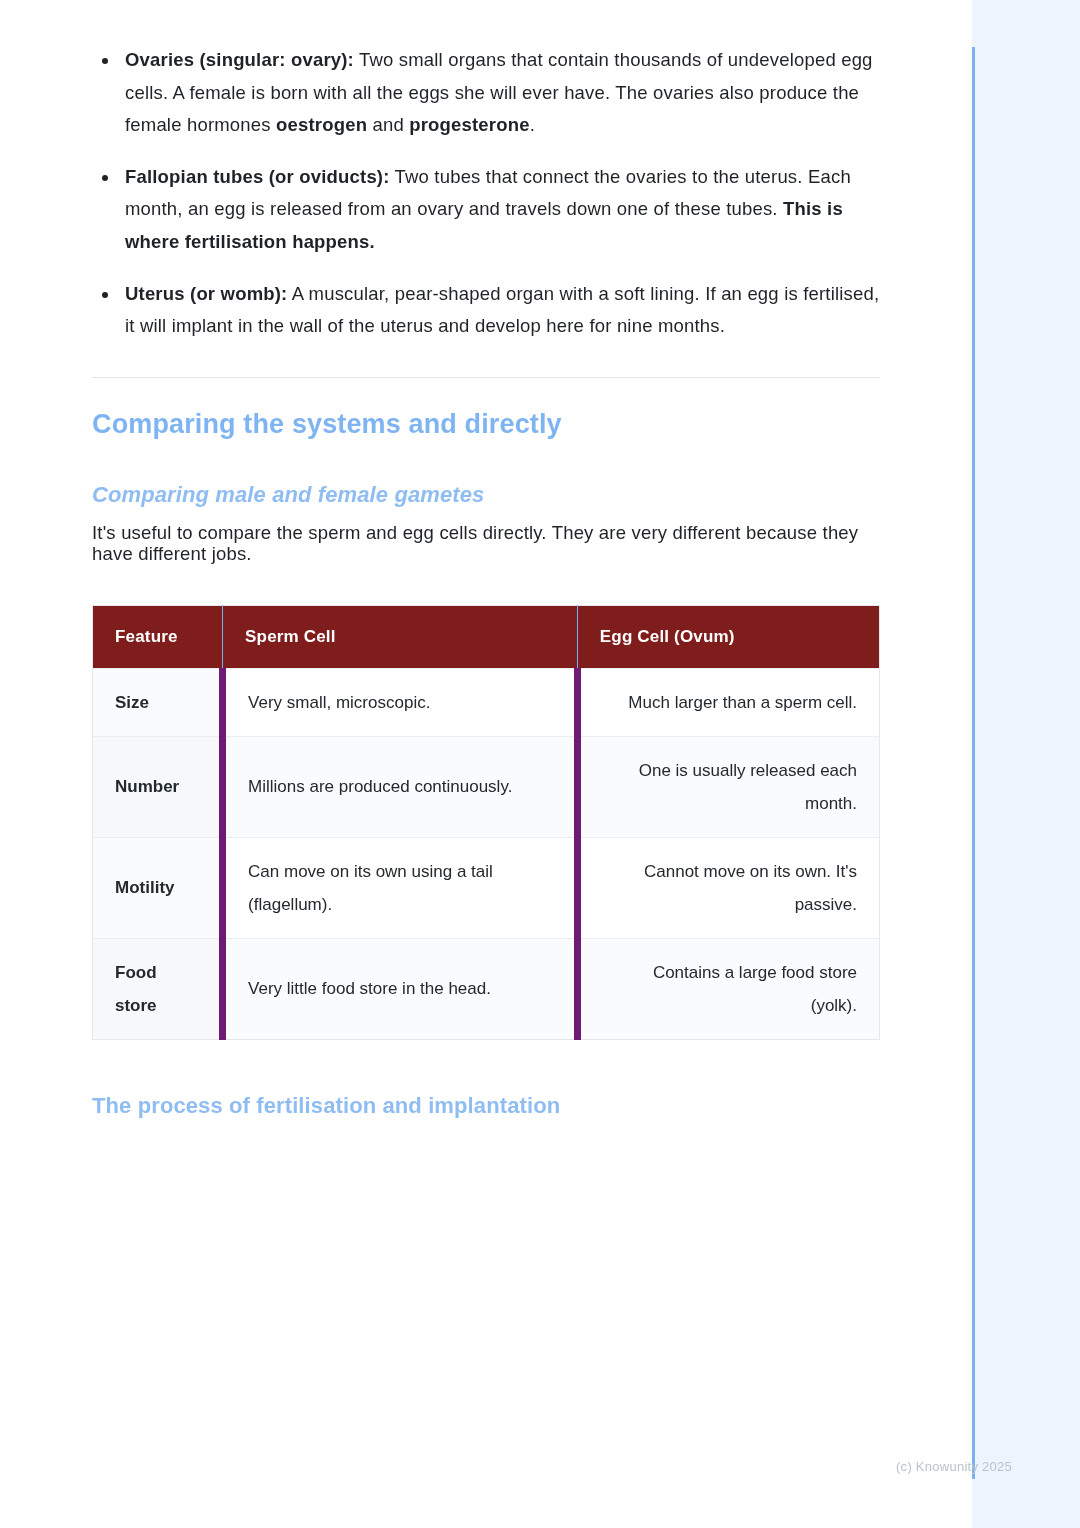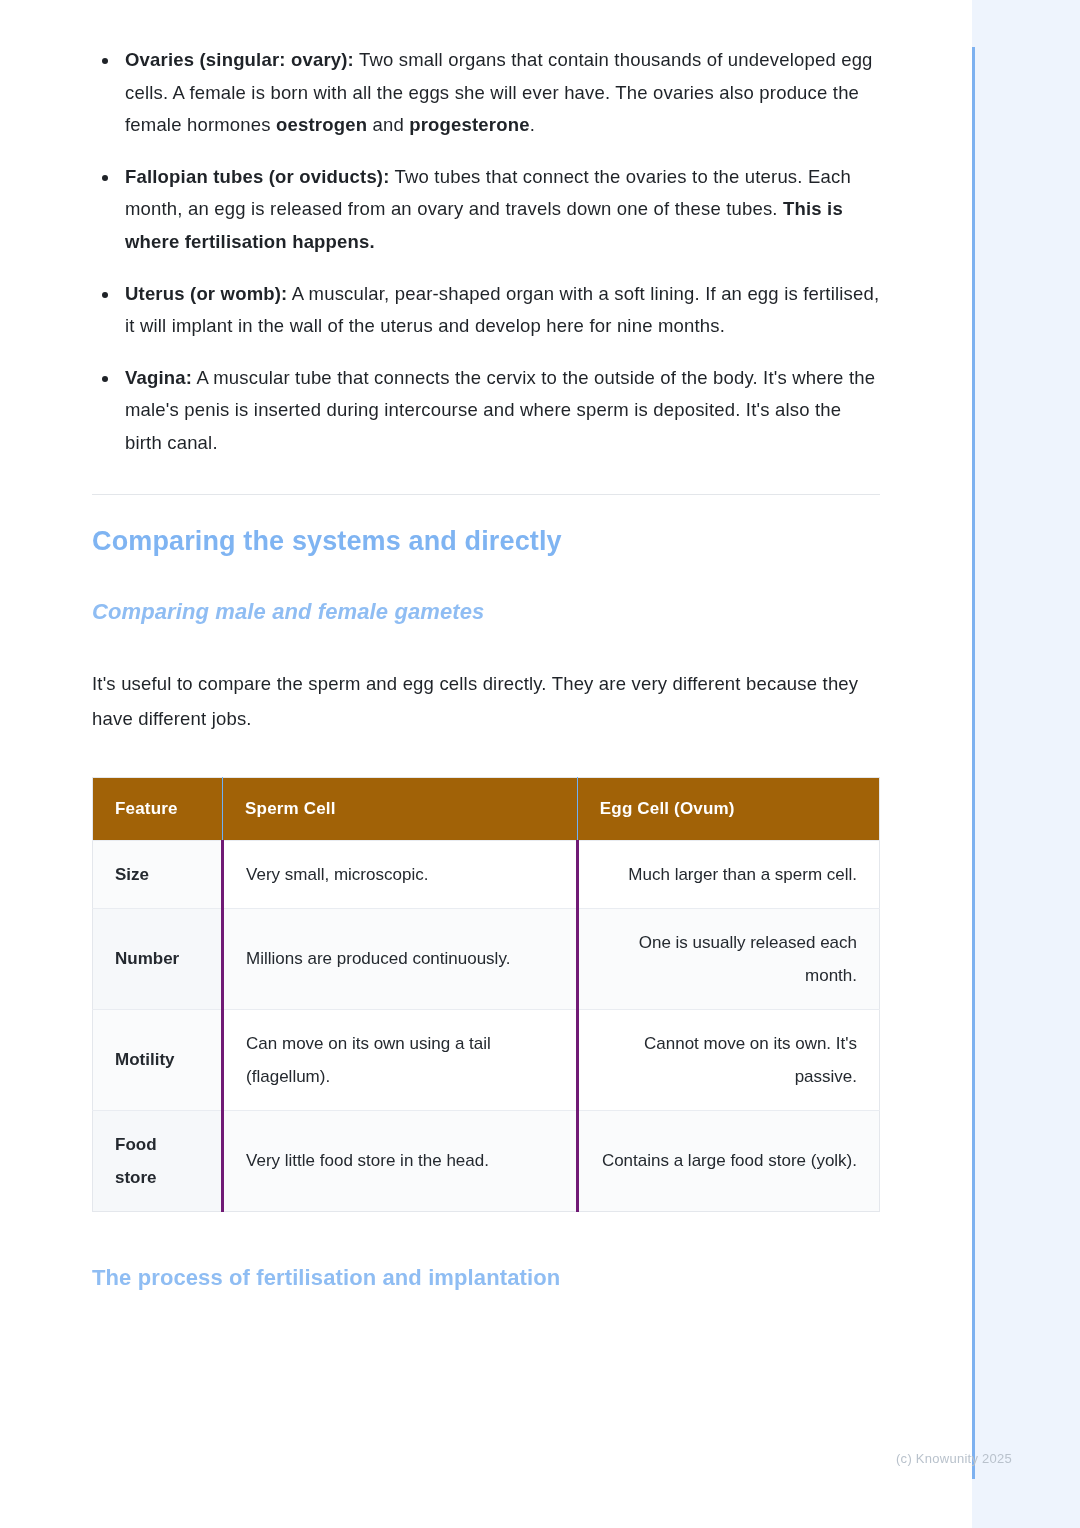--- a/index.html
+++ b/index.html
@@ -87,53 +87,53 @@
   h3.sub-title {
     font-size: 22px;
     font-weight: bold;
     color: #8fbdf3;
     margin: 42px 0 0 0;
     letter-spacing: 0.005em;
     font-style: italic;
   }
   p.body-text {
     font-size: 18.5px;
-    line-height: 35px;
-    margin: 41px 0 0 0;
+    line-height: 21px;
+    margin: 14px 0 0 0;
     color: #1f2328;
     letter-spacing: 0.01em;
   }
 
   
   table.compare {
     width: 100%;
     margin-top: 41px;
     border-collapse: collapse;
     border: 1px solid #e4e7ec;
     table-layout: fixed;
   }
   table.compare th {
-    background: #a16207;
+    background: #7f1d1d;
     color: #ffffff;
     font-size: 17px;
     font-weight: bold;
     text-align: left;
     padding: 21px 22px;
     border-right: 1px solid #6fb0f6;
     letter-spacing: 0.01em;
     margin-left: 21px;
   }
   table.compare th:last-child { border-right: none; }
   table.compare td {
     font-size: 17px;
     line-height: 33px;
     padding: 17px 22px;
     vertical-align: middle;
     border-top: 1px solid #e9ecf1;
-    border-right: 3px solid #701a75;
+    border-right: 7px solid #701a75;
     color: #24292f;
   }
   table.compare td:last-child { border-right: none; text-align: right; }
   table.compare td.feature {
     font-weight: bold;
     background: #fafbfc;
   }
   table.compare tbody tr:nth-child(even) td { background: #fafbfc; }
   table.compare tbody tr:nth-child(even) td.feature { background: #f6f8fa; }
   table.compare col.c1 { width: 121px; }
@@ -144,40 +144,39 @@
     font-size: 22px;
     font-weight: bold;
     color: #8fbdf3;
     margin: 53px 0 0 0;
     letter-spacing: 0.005em;
   }
 
   .watermark {
     position: absolute;
     right: 68px;
-    bottom: 62px;
+    bottom: 54px;
     font-size: 13px;
     color: #b9c2cc;
     letter-spacing: 0.02em;
   }
 </style>
 </head>
 <body>
 
 <div class="right-strip">
   <div class="right-strip-rule"></div>
 </div>
 
 <div class="page">
 
   <ul class="organ-list">
       <li><span class="b">Ovaries (singular: ovary):</span><span> Two small organs that contain thousands of undeveloped egg cells. A female is born with all the eggs she will ever have. The ovaries also produce the female hormones </span><span class="b">oestrogen</span><span> and </span><span class="b">progesterone</span><span>.</span></li>
       <li><span class="b">Fallopian tubes (or oviducts):</span><span> Two tubes that connect the ovaries to the uterus. Each month, an egg is released from an ovary and travels down one of these tubes. </span><span class="b">This is where fertilisation happens.</span></li>
       <li><span class="b">Uterus (or womb):</span><span> A muscular, pear-shaped organ with a soft lining. If an egg is fertilised, it will implant in the wall of the uterus and develop here for nine months.</span></li>
-      <li><span class="b">Vagina:</span><span> A muscular tube that connects the cervix to the outside of the body. It's where the male's penis is inserted during intercourse and where sperm is deposited. It's also the birth canal.</span></li>
     </ul>
 
   <hr class="divider">
 
   <h2 class="section-title">Comparing the systems and directly</h2>
 
   <h3 class="sub-title">Comparing male and female gametes</h3>
 
   <p class="body-text">It's useful to compare the sperm and egg cells directly. They are very different because they have different jobs.</p>
 

